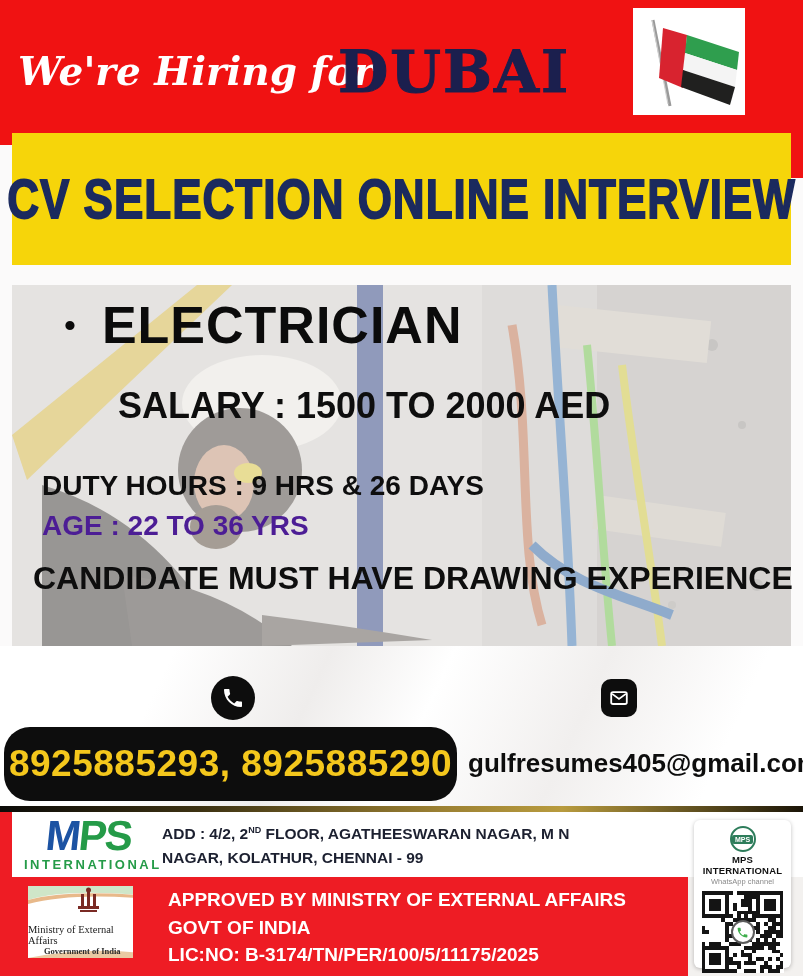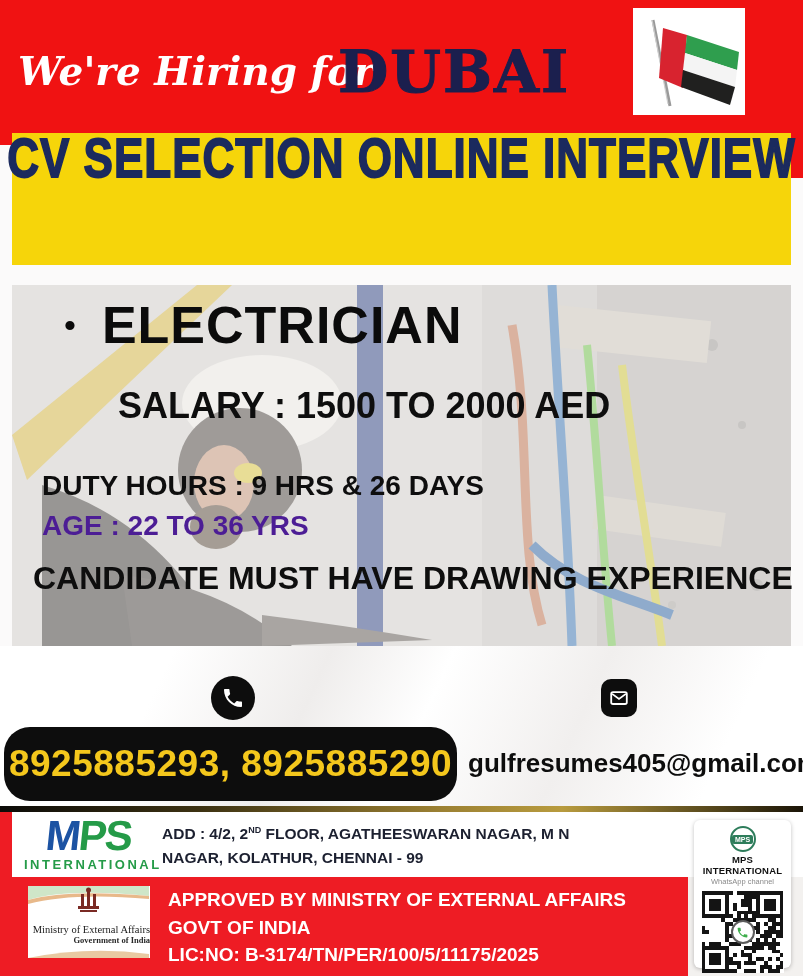--- a/index.html
+++ b/index.html
@@ -7,21 +7,21 @@
   .poster { position:relative; width:803px; height:976px; margin:0 auto; background:#fbfafa; overflow:hidden; }
 
   
   .header { position:absolute; left:0; top:0; width:803px; height:145px; background:#f01212; }
   .header-red-sliver { position:absolute; left:786px; top:145px; width:17px; height:33px; background:#f01212; }
   .hiring-text { position:absolute; left:18px; top:48px; font-family:"DejaVu Serif", serif; font-style:italic; font-weight:700; font-size:39px; color:#ffffff; }
   .city-text { position:absolute; left:338px; top:38px; font-family:"DejaVu Serif", serif; font-weight:700; font-size:58px; letter-spacing:2px; color:#1b1f4e; -webkit-text-stroke:1px #1b1f4e; }
   .flag-box { position:absolute; left:633px; top:8px; width:112px; height:107px; background:#ffffff; display:flex; align-items:center; justify-content:center; }
 
   
-  .banner { position:absolute; left:12px; top:133px; width:779px; height:132px; background:#f6d50a; display:flex; align-items:flex-start; justify-content:center; }
+  .banner { position:absolute; left:12px; top:133px; width:779px; height:132px; background:#f6d50a; display:flex; align-items:center; justify-content:center; }
   .banner-title { font-size:44px; font-weight:800; color:#1b2a5e; -webkit-text-stroke:1.4px #1b2a5e; transform:scaleY(1.28); letter-spacing:1px; white-space:nowrap; }
 
   
   .photo { position:absolute; left:12px; top:285px; width:779px; height:361px; overflow:hidden; background:#d2cfcb; }
   .photo svg { position:absolute; left:0; top:0; }
   .job-title-row { position:absolute; left:64px; top:295px; display:flex; align-items:center; gap:26px; }
   .job-bullet { font-size:34px; color:#0b0b0b; line-height:1; }
   .job-title { font-size:52px; font-weight:800; color:#0b0b0b; letter-spacing:1px; }
   .job-salary { position:absolute; left:118px; top:385px; font-size:36px; font-weight:800; color:#0e0e0e; }
   .job-duty { position:absolute; left:42px; top:470px; font-size:28px; font-weight:800; color:#0e0e0e; }
@@ -47,21 +47,21 @@
   .mps-logo { position:absolute; left:24px; top:816px; width:130px; text-align:center; }
   .mps-logo-word { font-size:42px; font-weight:800; line-height:0.95; letter-spacing:-2px; transform:skewX(-6deg); display:inline-block; }
   .mps-m { color:#1c53a3; } .mps-ps { color:#259b48; }
   .mps-sub { font-size:13px; font-weight:700; letter-spacing:2.5px; color:#259b48; margin-top:1px; }
   .address-text { position:absolute; left:162px; top:822px; font-size:15.5px; font-weight:800; color:#1c2030; line-height:1.55; }
   .address-text sup { font-size:9px; font-weight:800; }
 
   
   .bottom-right-bg { position:absolute; left:688px; top:877px; width:115px; height:99px; background:#f3f1ef; }
   .red-block { position:absolute; left:0; top:877px; width:688px; height:99px; background:#ee1c24; }
-  .ministry-card { position:absolute; left:28px; top:886px; width:122px; height:72px; background:#ffffff; overflow:hidden; text-align:right; }
+  .ministry-card { position:absolute; left:28px; top:886px; width:105px; height:72px; background:#ffffff; overflow:hidden; text-align:left; }
   .ministry-card svg { position:absolute; left:0; top:0; }
   .ministry-line1 { position:relative; margin-top:38px; font-family:"Liberation Serif", serif; font-size:10.5px; color:#1a1a1a; }
   .ministry-line2 { position:relative; font-family:"Liberation Serif", serif; font-weight:700; font-size:8.5px; color:#2a2a2a;padding-left:16px; }
   .approved-text { position:absolute; left:168px; top:886px; width:515px; font-size:19px; font-weight:800; color:#ffffff; line-height:1.45; }
   .lic-text { position:absolute; left:168px; top:944px; font-size:19px; font-weight:800; color:#ffffff; white-space:nowrap; }
 
   
   .qr-card { position:absolute; left:694px; top:820px; width:97px; height:148px; background:#ffffff; border-radius:6px; box-shadow:0 1px 4px rgba(0,0,0,0.25); text-align:center; }
   .qr-badge { width:26px; height:26px; margin:6px auto 2px; border-radius:50%; border:2px solid #2e7d5b; display:flex; align-items:center; justify-content:center; }
   .qr-badge-text { font-size:7px; font-weight:800; color:#ffffff; background:#2e7d5b; padding:1px 3px; border-radius:2px; }

